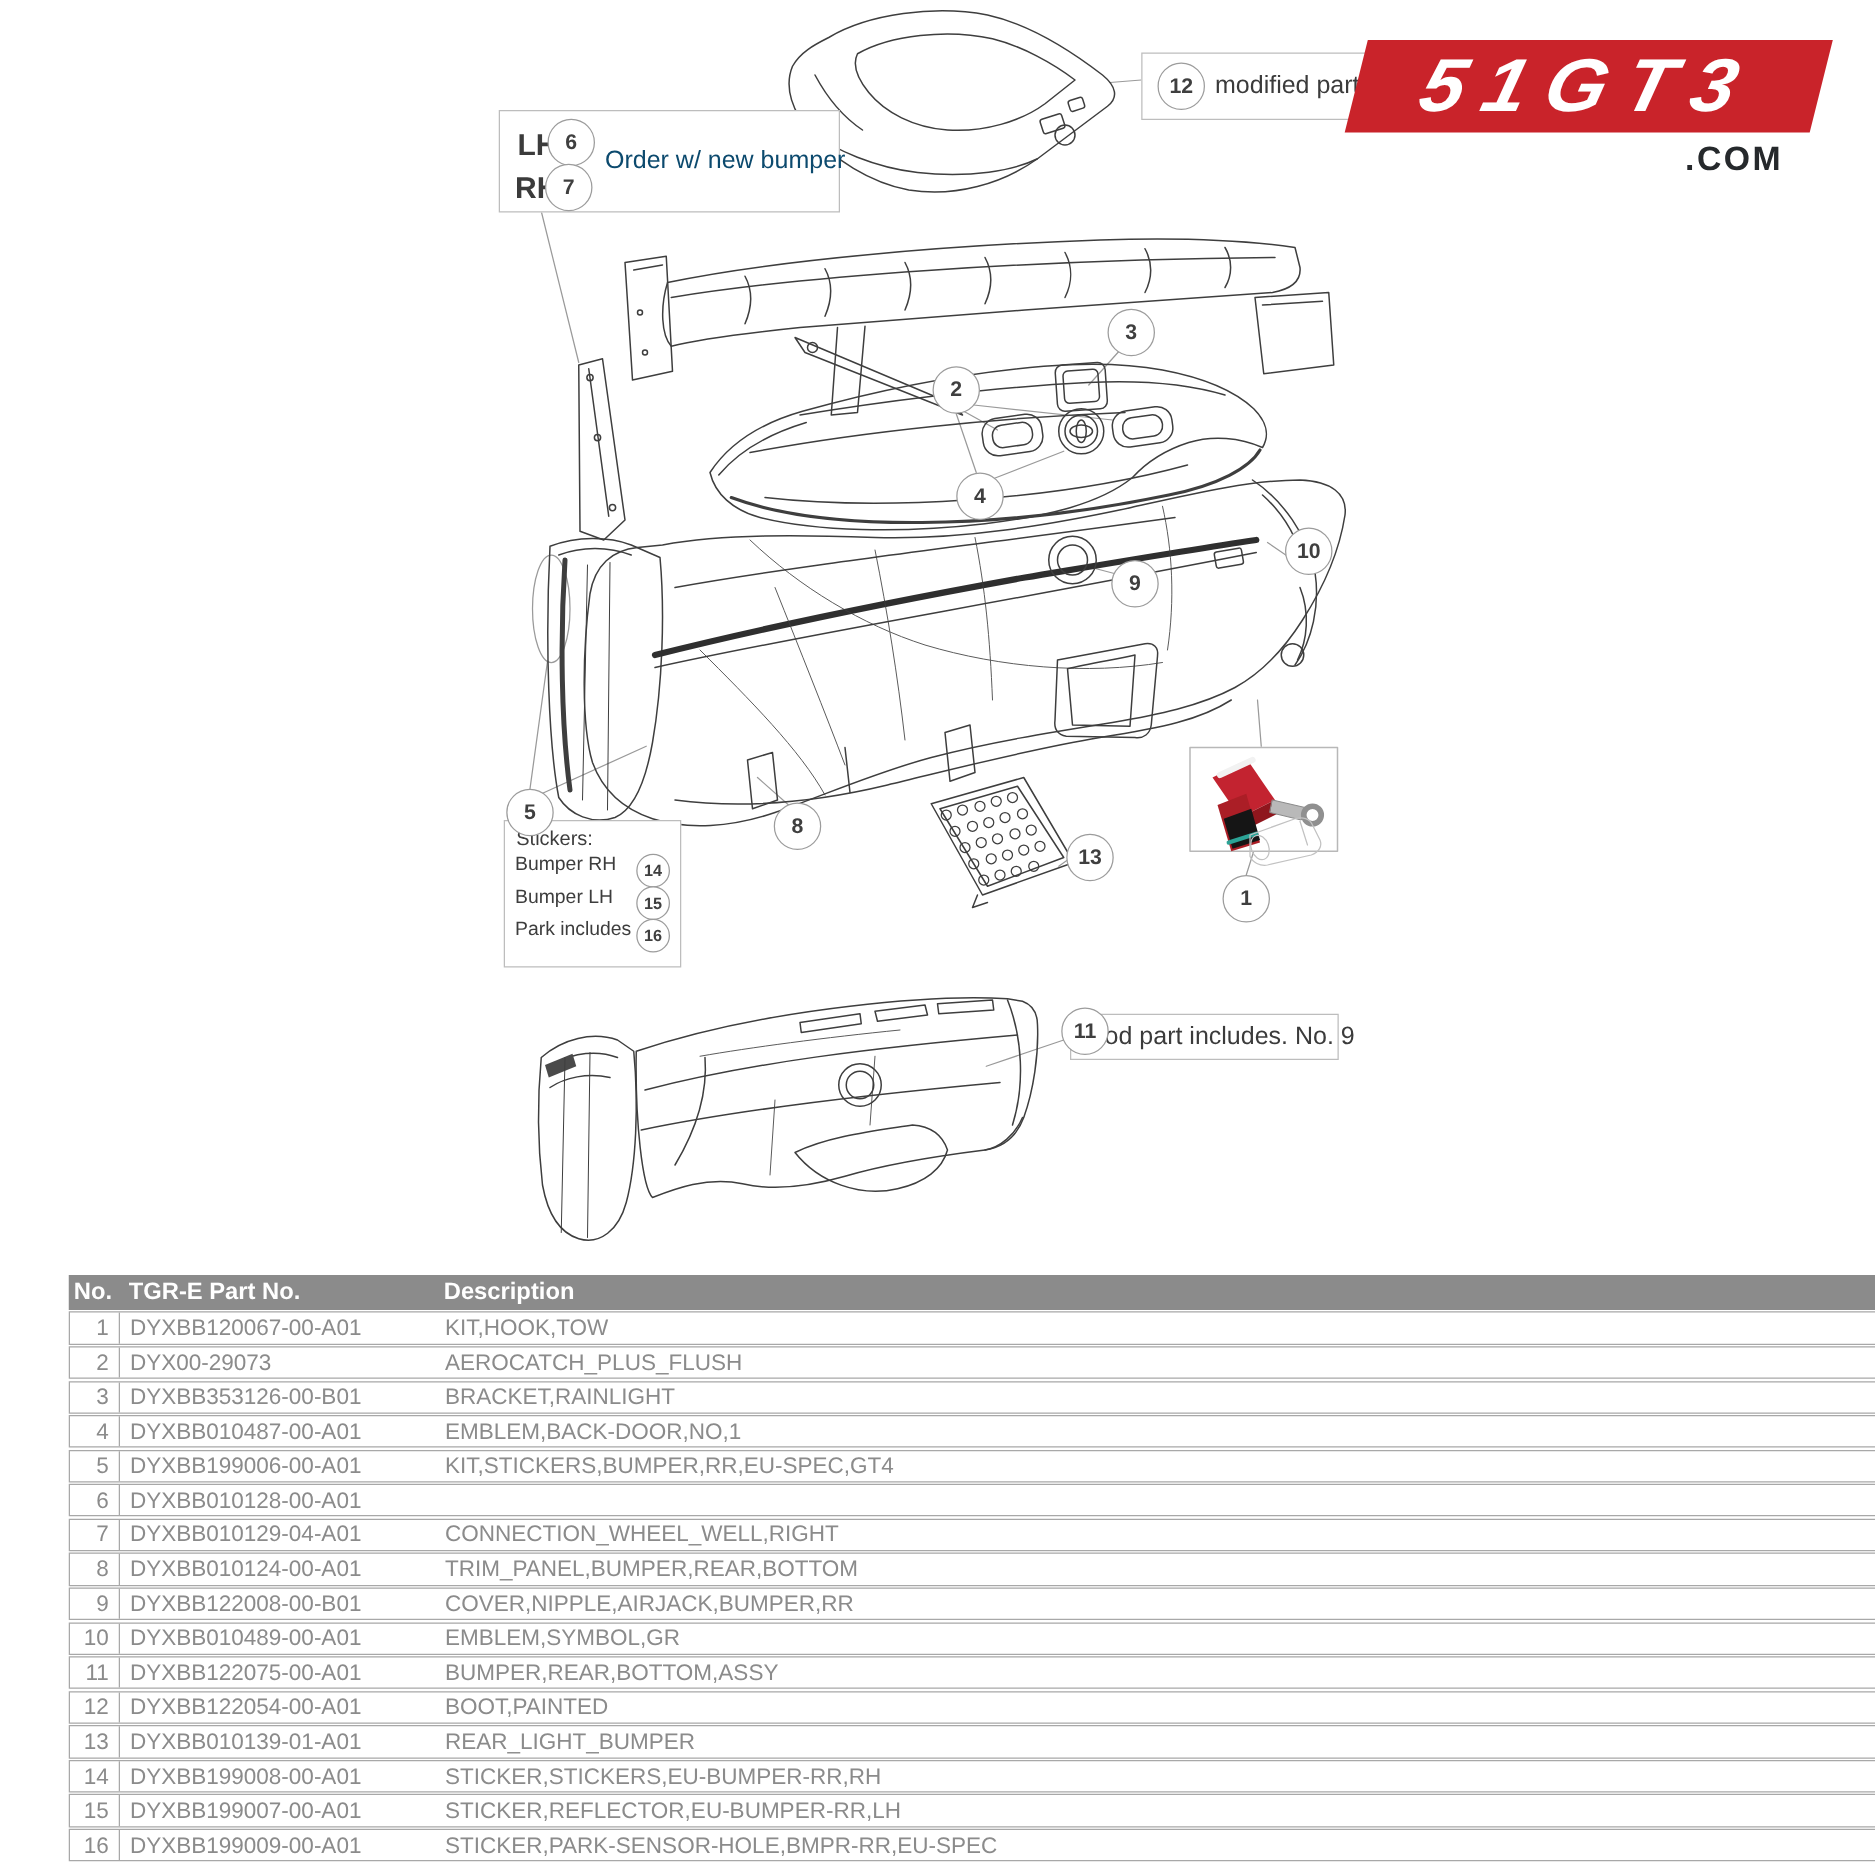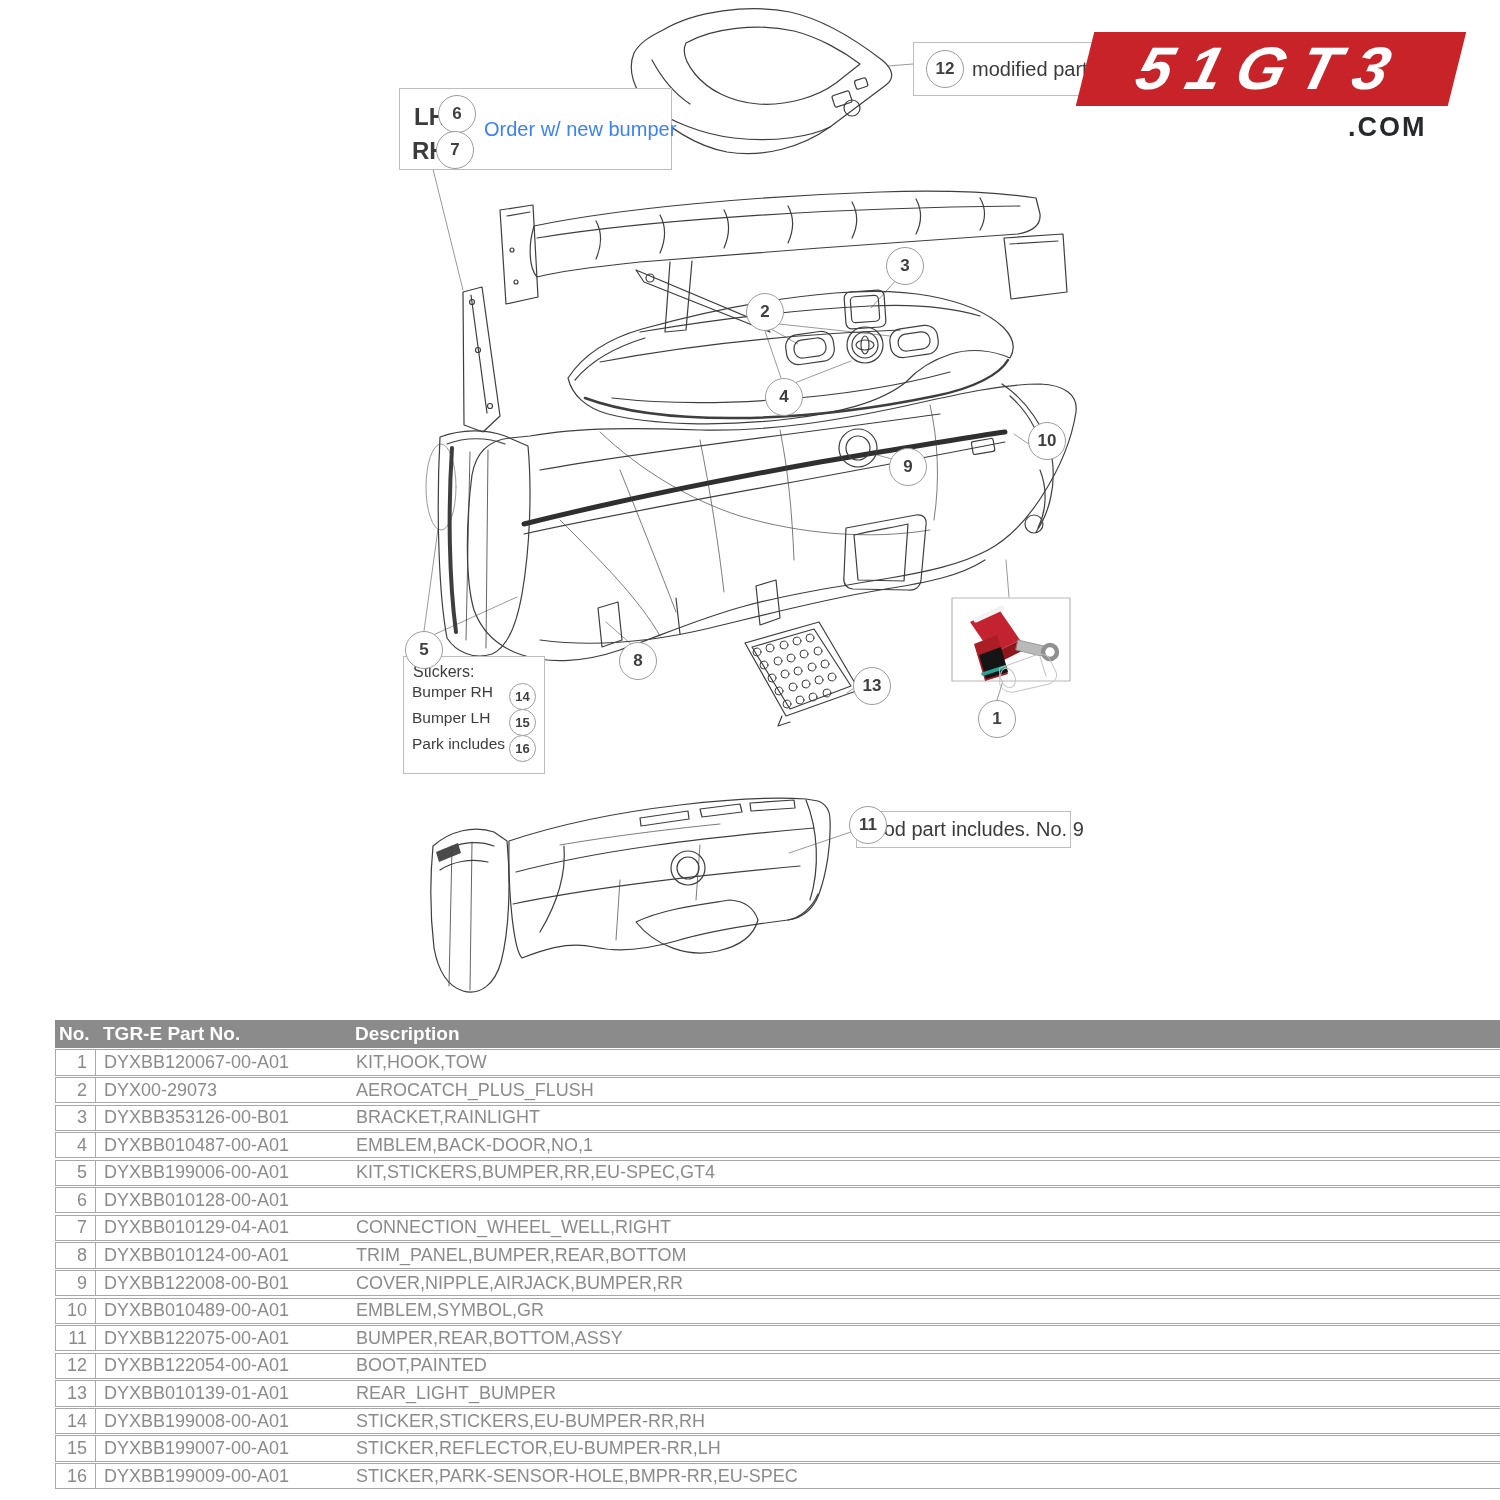--- a/index.html
+++ b/index.html
@@ -6,21 +6,21 @@
   .page{position:relative;width:1500px;height:1500px;background:#fff;overflow:hidden;
         font-family:"Liberation Sans","DejaVu Sans",sans-serif;}
 
   
   #diagram-svg{position:absolute;left:0;top:0;z-index:1;}
 
   
   .anno-box{position:absolute;background:#fff;border:1px solid #bdbdbd;z-index:2;color:#3b3b3b;}
   .order-box{left:399px;top:88px;width:271px;height:80px;}
   .order-box .side-label{position:absolute;font-size:24px;font-weight:bold;color:#3b3b3b;}
-  .order-note{position:absolute;left:84px;top:50%;transform:translateY(-50%);font-size:20px;color:#3b82f6;white-space:nowrap;}
+  .order-note{position:absolute;left:84px;top:50%;transform:translateY(-50%);font-size:20px;color:#0c4a6e;white-space:nowrap;}
   .modified-box{left:913px;top:42px;width:238px;height:52px;overflow:hidden;}
   .modified-label{position:absolute;left:58px;top:50%;transform:translateY(-50%);font-size:20px;white-space:nowrap;}
   .stickers-box{left:403px;top:656px;width:142px;height:118px;padding:5px 8px;box-sizing:border-box;}
   .stickers-title{font-size:16px;color:#3d3d3d;margin:1px 0 2px 1px;}
   .sticker-row{display:flex;align-items:flex-start;justify-content:space-between;height:26px;}
   .sticker-label{font-size:15.5px;color:#3d3d3d;white-space:nowrap;}
   .modinc-box{left:856px;top:811px;width:215px;height:37px;display:flex;align-items:center;padding-left:10px;box-sizing:border-box;font-size:20px;white-space:nowrap;}
 
   
   .callout{position:absolute;width:38px;height:38px;border-radius:50%;background:#fff;

